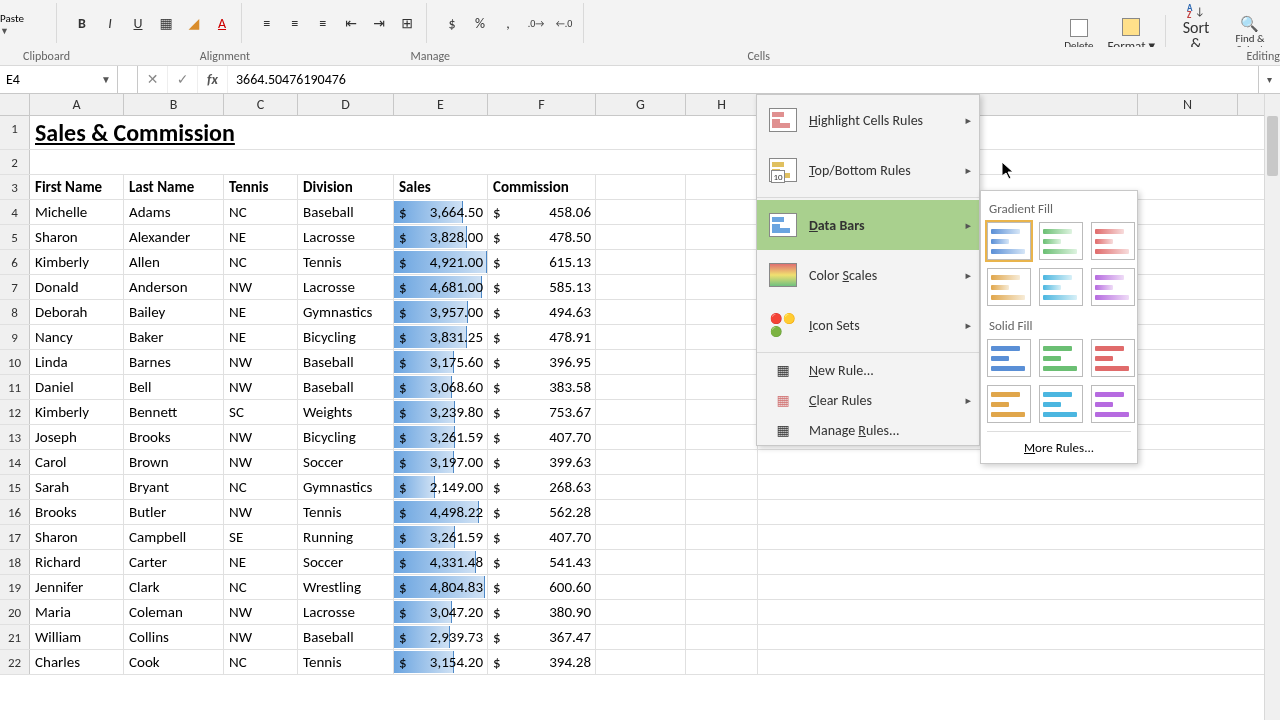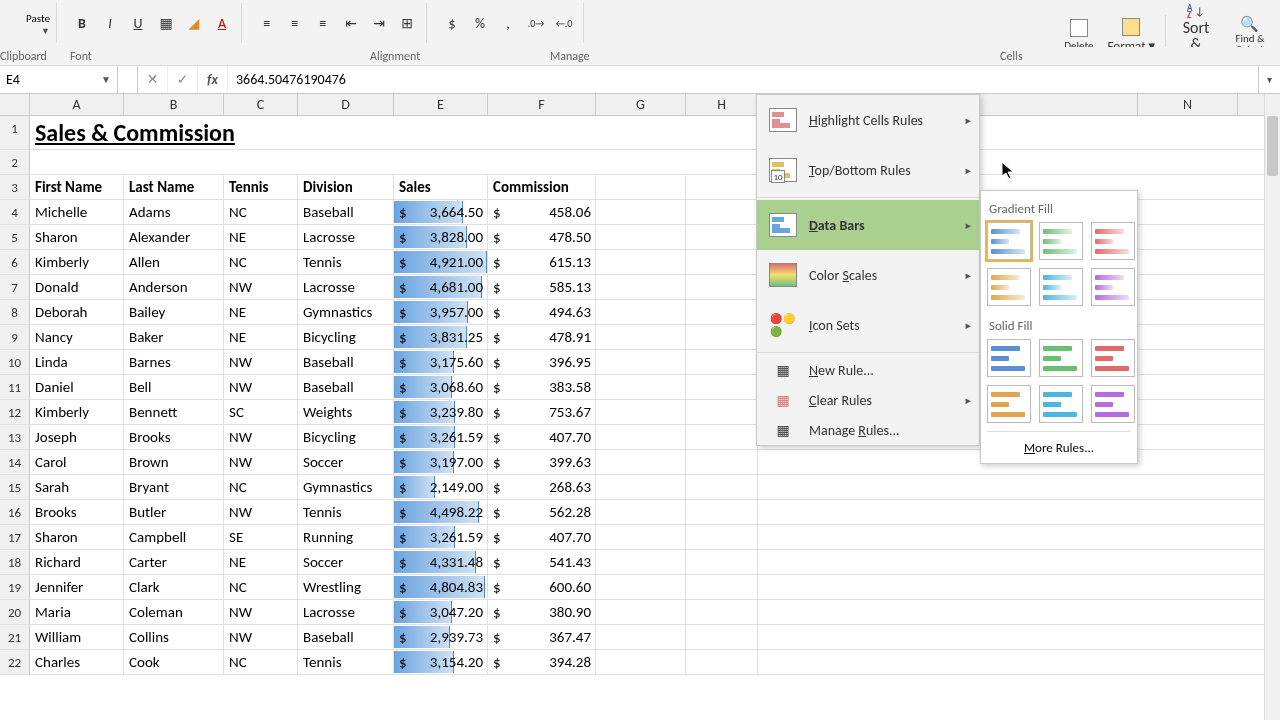--- a/index.html
+++ b/index.html
@@ -1,22 +1,22 @@
 <!DOCTYPE html>
 <html><head>
 <meta charset="utf-8">
 <style>
   * { box-sizing: border-box; margin: 0; padding: 0; }
   html, body { width: 1280px; height: 720px; font-family: Calibri, Arial, sans-serif; background: #fff; overflow: hidden; }
-  .glabel { text-align: left; padding-top: 2px; }
+  .glabel { text-align: right; padding-top: 2px; }
   .ribbon-row { height: 66px; background: #f3f3f3; border-bottom: 1px solid #d9d9d9; position: relative; }
   .ribbon-icons { position: absolute; top: 0; left: 0; right: 0; height: 46px; display: flex; align-items: center; }
   .ribbon-icons .sep { width: 1px; height: 40px; background: #d9d9d9; margin: 0 6px; }
   .ico { width: 22px; height: 22px; display: inline-flex; align-items: center; justify-content: center; font-size: 14px; color: #333; margin: 0 2px; border: 1px solid transparent; }
-  .paste-area { width: 50px; text-align: right; padding-top: 2px; }
+  .paste-area { width: 50px; text-align: left; padding-top: 2px; }
   .font-controls, .align-controls, .num-controls { display: flex; align-items: center; gap: 2px; }
   .ribbon-right { position: absolute; right: 6px; top: 0; display: flex; align-items: center; gap: 6px; }
   .ribbon-btn { font-size: 12px; color: #333; padding: 2px 4px; display: flex; flex-direction: column; align-items: center; }
   .ribbon-btn .sq { width: 18px; height: 18px; background: #fff; border: 1px solid #888; margin-bottom: 2px; }
   .group-strip { position: absolute; bottom: 0; left: 0; right: 0; height: 18px; display: flex; background: #f3f3f3; border-top: 0; font-size: 12px; color: #666; }
   
   .formula-bar { height: 28px; border-bottom: 1px solid #c8c8c8; display: flex; align-items: stretch; font-size: 14px; }
   .name-box { width: 118px; border-right: 1px solid #c8c8c8; display: flex; align-items: center; padding: 0 6px; justify-content: space-between; }
   .name-box .dd { font-size: 10px; color: #555; }
   .fb-btn { width: 30px; display: flex; align-items: center; justify-content: center; color: #888; border-right: 1px solid #eee; }
@@ -124,25 +124,25 @@
         <span style="font-size:16px;line-height:16px;text-align:center">Sort &amp; Filter</span>
       </div>
       <div class="ribbon-btn" style="width:48px">
         <span style="font-size:15px">🔍</span>
         <span style="font-size:11px;line-height:11px;text-align:center">Find &amp; Select</span>
       </div>
     </div>
   </div>
   <div class="group-strip">
     <div class="glabel" style="width:70px">Clipboard</div>
-    <div class="glabel" style="width:300px">Font</div>
     <div class="glabel" style="width:180px">Alignment</div>
     <div class="glabel" style="width:200px">Manage</div>
     <div class="glabel" style="width:250px"></div>
     <div class="glabel" style="width:70px">Cells</div>
+    <div class="glabel" style="flex:1">Editing</div>
   </div>
 </div>
 
 <div class="formula-bar">
   <div class="name-box">
     <span>E4</span>
       <span class="dd">▼</span>
   </div>
   <div style="width:20px;border-right:1px solid #c8c8c8"></div>
   <div class="fb-btn">✕</div>

